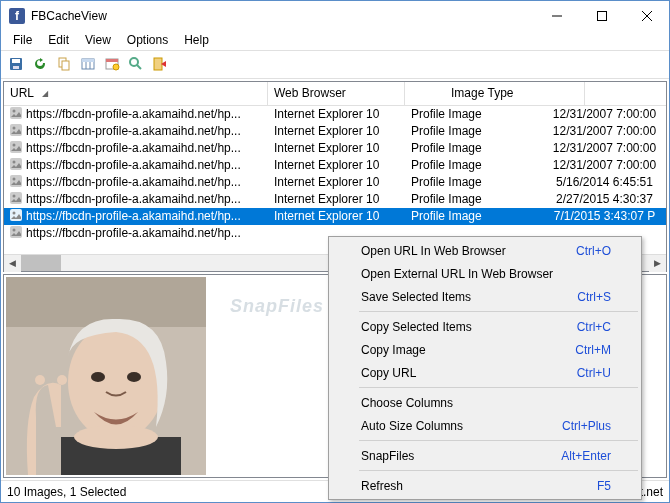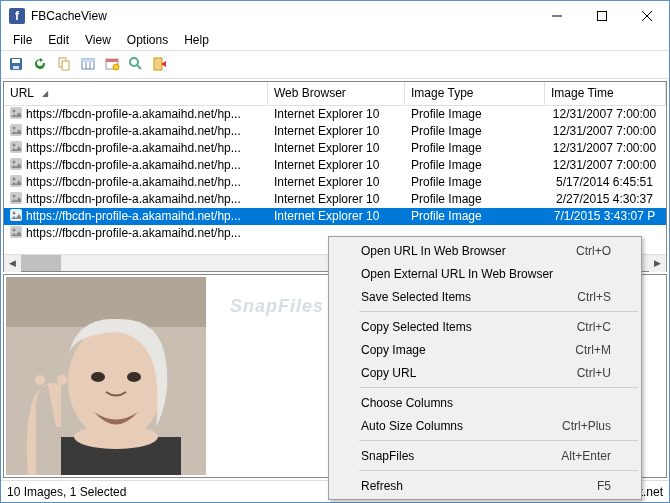--- a/index.html
+++ b/index.html
@@ -23,21 +23,21 @@
 .toolbar { height: 28px; display: flex; align-items: center; padding: 2px 4px; gap: 2px; border-bottom: 1px solid #e0e0e0; }
 .tool-btn { width: 22px; height: 22px; display: flex; align-items: center; justify-content: center; cursor: default; }
 .tool-btn svg { width: 16px; height: 16px; }
 
 
 .listview-container { height: 192px; display: flex; flex-direction: column; border: 1px solid #828790; margin: 2px; }
 .list-headers { display: flex; height: 24px; background: #fff; border-bottom: 1px solid #e0e0e0; }
 .col-h { padding: 4px 6px; border-right: 1px solid #e0e0e0; display: flex; align-items: center; cursor: default; font-size: 12px; white-space: nowrap; overflow: hidden; text-align: right; }
 .col-url { width: 264px; }
 .col-browser { width: 137px; }
-.col-type { width: 140px; }
+.col-type { width: 140px; margin-left: 40px; }
 .col-time { flex: 1; }
 .sort-ind { margin-left: 8px; font-size: 8px; color: #666; }
 
 .list-body { flex: 1; overflow: hidden; }
 .row { display: flex; height: 17px; align-items: center; white-space: nowrap; }
 .row .cell { padding: 0 6px; overflow: hidden; text-overflow: ellipsis; }
 .row .c-url { width: 264px; display: flex; align-items: flex-start; gap: 4px; }
 .row .c-browser { width: 137px; }
 .row .c-type { width: 140px; }
 .row .c-time { flex: 1; text-align: center; padding-right: 8px; }
@@ -55,21 +55,21 @@
 
 
 .statusbar { height: 22px; border-top: 1px solid #e0e0e0; display: flex; align-items: center; padding: 0 6px; font-size: 12px; }
 .status-left { flex:1; }
 .status-right { }
 
 
 .context-menu { position: absolute; left: 328px; top: 236px; width: 314px; background: #f0f0f0; border: 1px solid #a0a0a0; box-shadow: 2px 2px 4px rgba(0,0,0,0.25); padding: 2px; z-index: 100; }
 .cm-item { display: flex; align-items: center; height: 23px; padding: 0 28px 0 30px; cursor: default; gap: 14px; }
 .cm-label { flex: 1; }
-.cm-short { color: #404040; }
+.cm-short { color: #1d4ed8; }
 .cm-sep { height: 1px; background: #d0d0d0; margin: 3px 1px 3px 28px; }
 
 
 .watermark { position:absolute; left: 230px; top: 296px; font-size: 18px; font-style: italic; color: rgba(140,160,175,0.35); font-weight: bold; letter-spacing: 1px; pointer-events:none; }
 </style>
 </head>
 <body>
 
 <div class="window">
 
@@ -156,21 +156,20 @@
   </div>
 
   <div class="listview-container">
     <div class="list-headers">
       <div class="col-h col-url">
           <span>URL</span>
           <span class="sort-ind">◢</span>
         </div>
       <div class="col-h col-browser">Web Browser</div>
       <div class="col-h col-type">Image Type</div>
-      <div class="col-h col-time">Image Time</div>
     </div>
     <div class="list-body" id="list-body">
         <div class="row">
           <div class="cell c-url">
             <svg class="row-icon" viewBox="0 0 12 12">
               <rect width="12" height="12" rx="2" fill="#ccc" fill-opacity="1"></rect>
               <circle cx="4" cy="4" r="1.5" fill="#888"></circle>
               <path d="M1 10l3-3 2 2 3-4 2 3v2H1z" fill="#888"></path>
             </svg>
             <span>https://fbcdn-profile-a.akamaihd.net/hp...</span>
@@ -222,21 +221,21 @@
           <div class="cell c-url">
             <svg class="row-icon" viewBox="0 0 12 12">
               <rect width="12" height="12" rx="2" fill="#ccc" fill-opacity="1"></rect>
               <circle cx="4" cy="4" r="1.5" fill="#888"></circle>
               <path d="M1 10l3-3 2 2 3-4 2 3v2H1z" fill="#888"></path>
             </svg>
             <span>https://fbcdn-profile-a.akamaihd.net/hp...</span>
           </div>
           <div class="cell c-browser">Internet Explorer 10</div>
           <div class="cell c-type">Profile Image</div>
-          <div class="cell c-time">5/17/2014 6:45:51</div>
+          <div class="cell c-time">5/16/2014 6:45:51</div>
         </div>
         <div class="row">
           <div class="cell c-url">
             <svg class="row-icon" viewBox="0 0 12 12">
               <rect width="12" height="12" rx="2" fill="#ccc" fill-opacity="1"></rect>
               <circle cx="4" cy="4" r="1.5" fill="#888"></circle>
               <path d="M1 10l3-3 2 2 3-4 2 3v2H1z" fill="#888"></path>
             </svg>
             <span>https://fbcdn-profile-a.akamaihd.net/hp...</span>
           </div>

